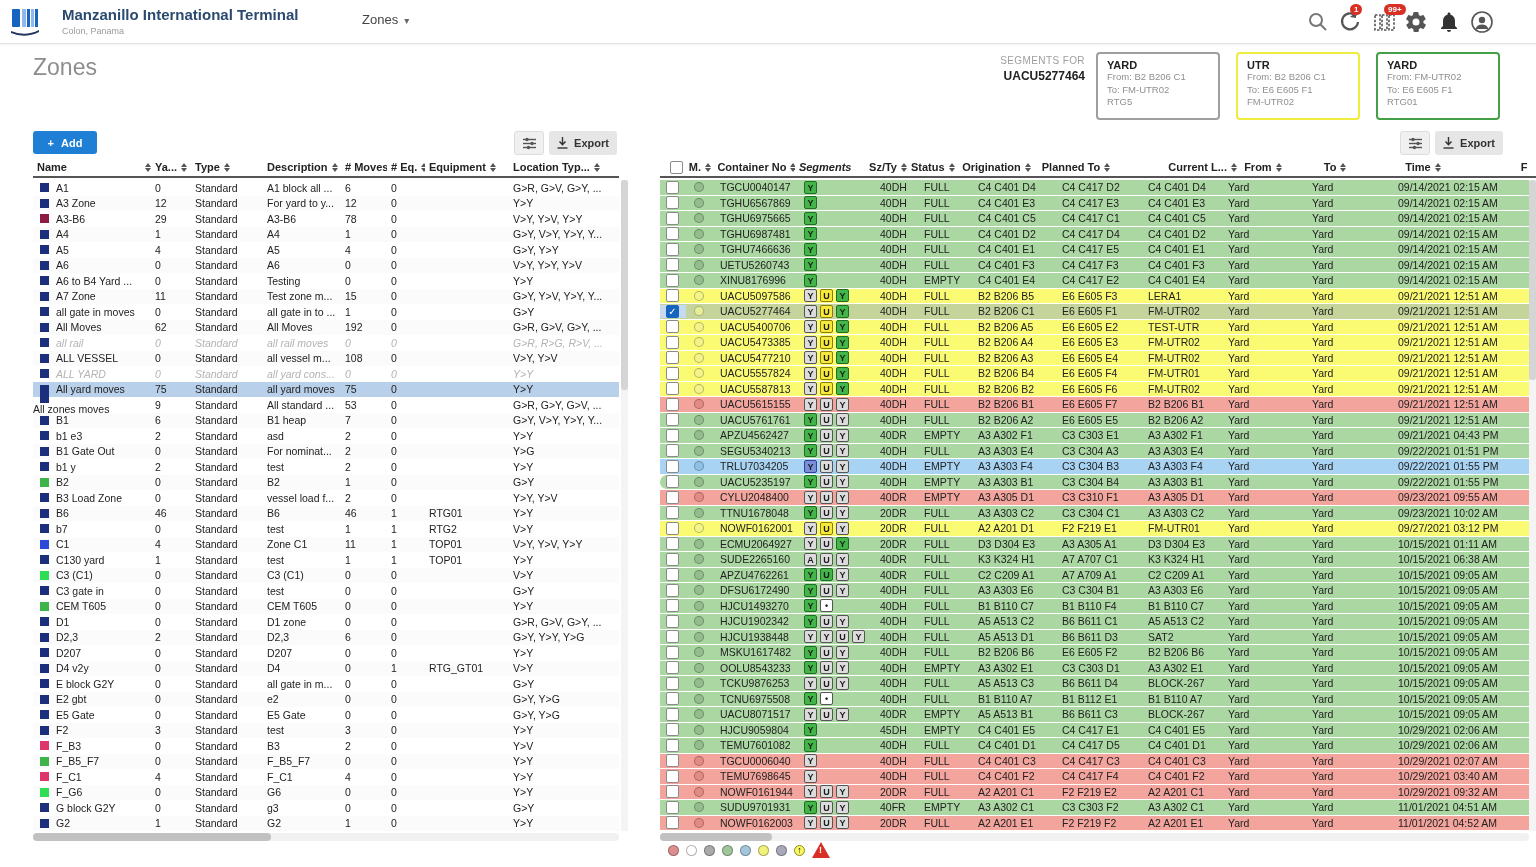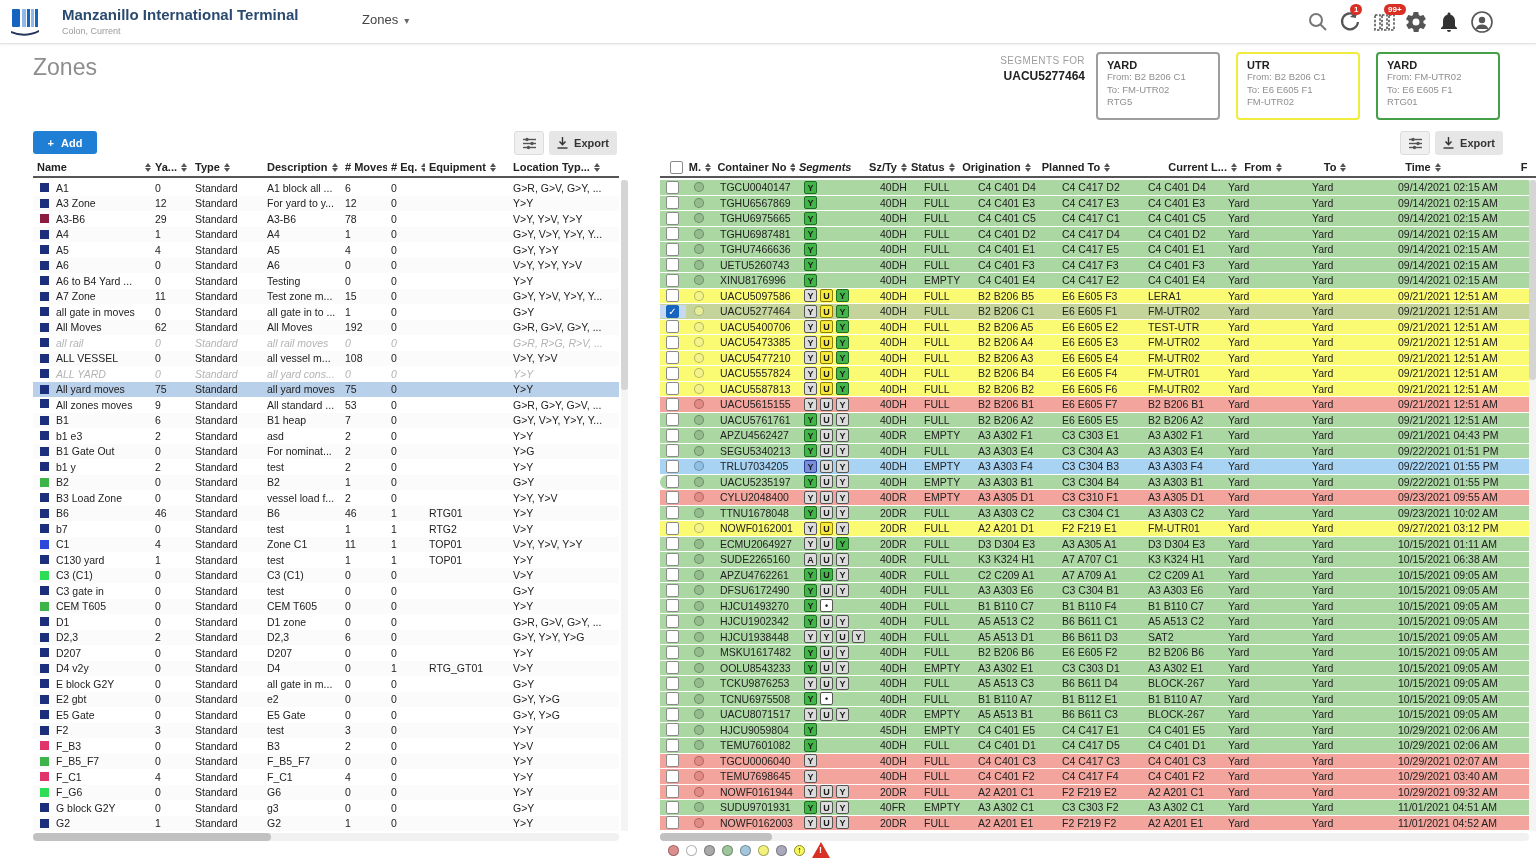--- a/index.html
+++ b/index.html
@@ -89,21 +89,21 @@
 <div id="topbar">
   <svg id="logo" viewBox="0 0 34 34">
     <rect x="4" y="4" width="8" height="18" rx="1" fill="#1565c0"></rect>
     <rect x="14" y="4" width="4" height="18" fill="#90b8e8"></rect>
     <rect x="19" y="4" width="3" height="18" fill="#1565c0"></rect>
     <rect x="23" y="4" width="3" height="18" fill="#90b8e8"></rect>
     <rect x="27" y="4" width="3" height="18" fill="#1565c0"></rect>
     <path d="M3 26 Q17 32 31 25 L31 27 Q17 34 3 28 Z" fill="#25355c"></path>
   </svg>
   <div id="apptitle">Manzanillo International Terminal</div>
-  <div id="appsub">Colon, Current</div>
+  <div id="appsub">Colon, Panama</div>
   <div id="menubtn">
     <span>Zones</span><span class="caret">▾</span>
   </div>
 
   <svg class="topicon" style="left:1306px" viewBox="0 0 24 24">
     <circle cx="10" cy="10" r="6" fill="none" stroke="#777" stroke-width="2"></circle>
     <line x1="14.5" y1="14.5" x2="20" y2="20" stroke="#777" stroke-width="2"></line>
   </svg>
 
   <div class="topicon" style="left:1338px">
@@ -434,21 +434,21 @@
       </div>
       <div class="cell" style="width: 40px;">75</div>
       <div class="cell" style="width: 72px;">Standard</div>
       <div class="cell" style="width: 78px;">all yard moves</div>
       <div class="cell" style="width: 46px;">75</div>
       <div class="cell" style="width: 38px;">0</div>
       <div class="cell" style="width: 84px;"></div>
       <div class="cell" style="width: 110px;">Y&gt;Y</div>
     </div>
     <div class="row">
-      <div class="cell" style="width: 118px; display: flex; align-items: flex-start; padding-left: 0px;">
+      <div class="cell" style="width: 118px; display: flex; align-items: flex-start; padding-left: 0px; flex-direction: column;">
         <span class="zsq" style="background: rgb(28, 47, 124);"></span>
         <span>All zones moves</span>
       </div>
       <div class="cell" style="width: 40px;">9</div>
       <div class="cell" style="width: 72px;">Standard</div>
       <div class="cell" style="width: 78px;">All standard ...</div>
       <div class="cell" style="width: 46px;">53</div>
       <div class="cell" style="width: 38px;">0</div>
       <div class="cell" style="width: 84px;"></div>
       <div class="cell" style="width: 110px;">G&gt;R, G&gt;Y, G&gt;V, ...</div>

